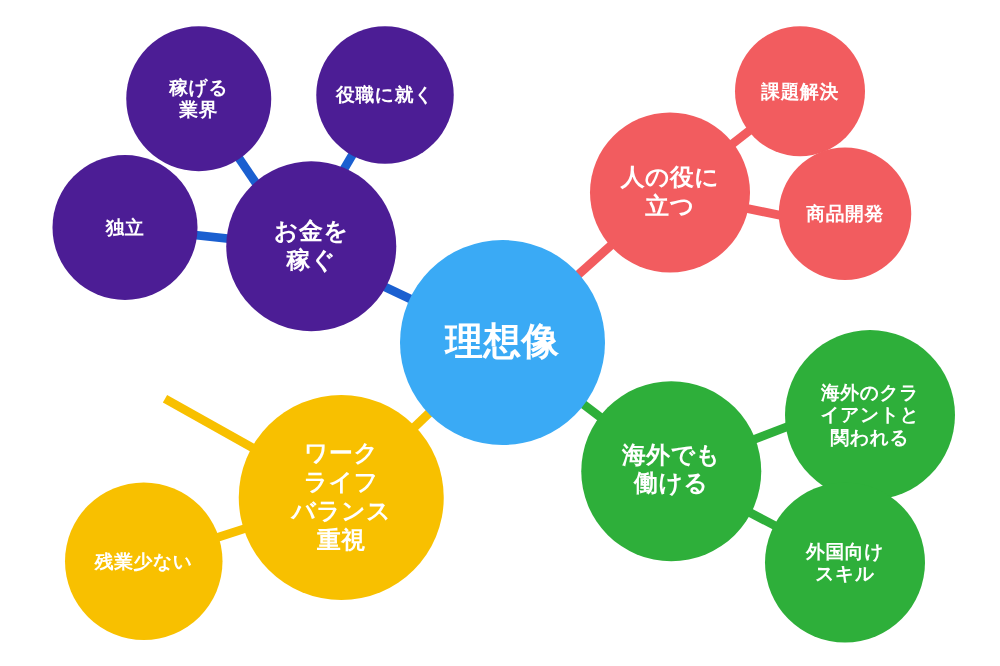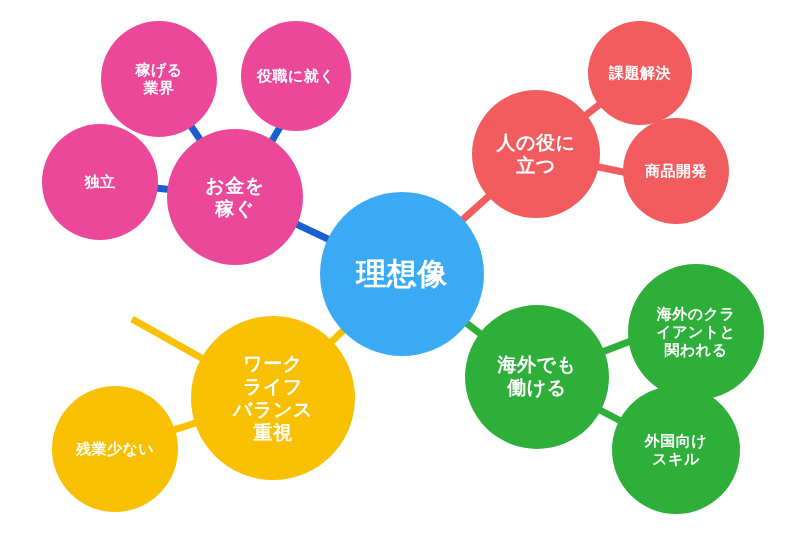--- a/index.html
+++ b/index.html
@@ -35,32 +35,32 @@
       font-weight: bold;
       box-sizing: border-box;
       cursor: default;
     }
     .node .label {
       display: block;
       white-space: pre-line;
       line-height: 1.2;
       letter-spacing: 0.5px;
     }
-    .blue   { background: #ec4899; }
+    .blue   { background: #4c1d95; }
     .center { background: #3aaaf5; }
     .red    { background: #f25c5f; }
     .green  { background: #2eaf3a; }
     .yellow { background: #f8c000; }
 
     
     #n-center { left: 320px; top: 192px; width: 164px; height: 164px; font-size: 30px; }
 
-    #n-money  { left: 167px; top: 129px; width: 136px; height: 136px; font-size: 19px; }
+    #n-money  { left: 181px; top: 129px; width: 136px; height: 136px; font-size: 19px; }
     #n-industry { left: 101px; top: 21px; width: 116px; height: 116px; font-size: 15px; }
-    #n-position { left: 241px; top: 21px; width: 110px; height: 110px; font-size: 15px; align-items: center; }
+    #n-position { left: 253px; top: 21px; width: 110px; height: 110px; font-size: 15px; align-items: center; }
     #n-indep  { left: 42px; top: 124px; width: 116px; height: 116px; font-size: 15px; }
 
     #n-help   { left: 472px; top: 90px; width: 128px; height: 128px; font-size: 19px; }
     #n-solve  { left: 588px; top: 21px; width: 104px; height: 104px; font-size: 15px; }
     #n-product { left: 623px; top: 118px; width: 106px; height: 106px; font-size: 15px; }
 
     #n-abroad { left: 465px; top: 305px; width: 144px; height: 144px; font-size: 19px; font-family: Liberation Serif, serif; }
     #n-client { left: 628px; top: 264px; width: 136px; height: 136px; font-size: 15px; }
     #n-skill  { left: 612px; top: 386px; width: 128px; height: 128px; font-size: 15px; }
 

